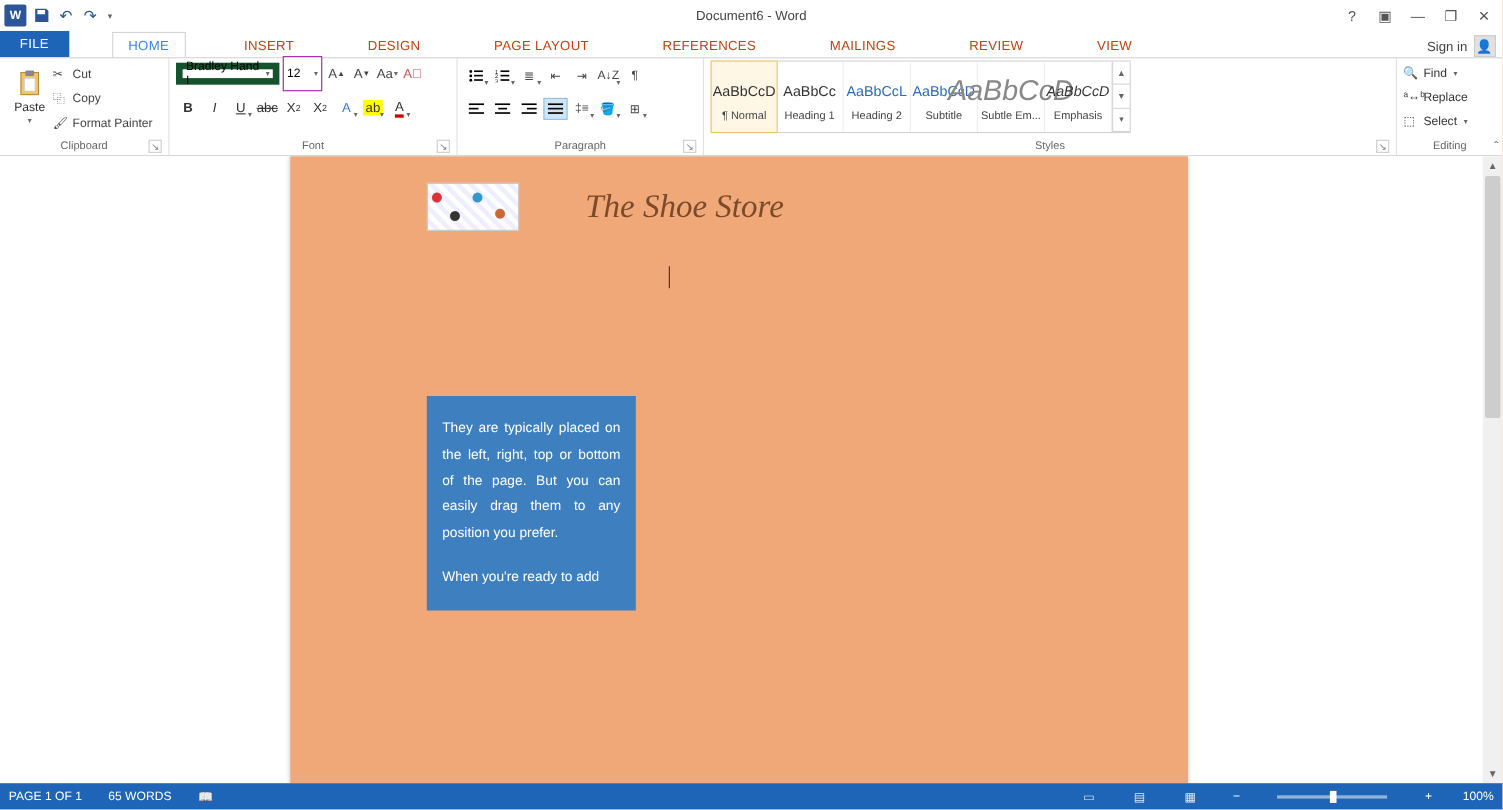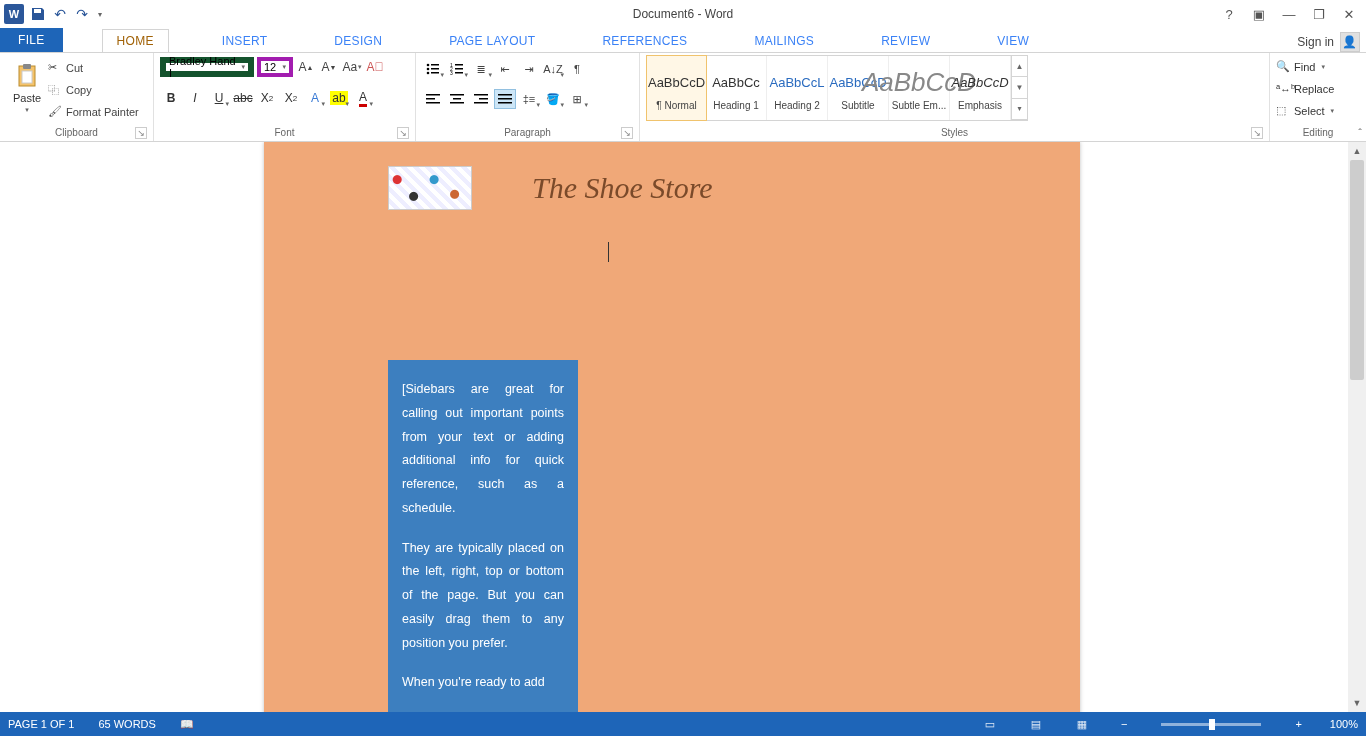--- a/index.html
+++ b/index.html
@@ -11,42 +11,42 @@
 .qat .word-logo { width: 20px; height: 20px; background: #2b579a; color: #fff; font-size: 11px; font-weight: bold; display: flex; align-items: center; justify-content: center; border-radius: 2px; }
 .qat svg, .qat .glyph { width: 16px; height: 16px; }
 .qat .glyph { color: #2a5699; font-size: 14px; display: flex; align-items: center; justify-content: center; cursor: pointer; }
 .qat .drop { font-size: 8px; color: #666; cursor: pointer; padding: 0 2px; }
 .title-center { position: absolute; left: 50%; transform: translateX(-50%); font-size: 12px; color: #444; }
 .title-right { margin-left: auto; display: flex; align-items: center; gap: 12px; padding-right: 8px; }
 .title-right .ctl { width: 18px; height: 18px; color: #555; cursor: pointer; display: flex; align-items: center; justify-content: center; font-size: 13px; }
 
 
 .tabs { height: 24px; display: flex; align-items: flex-end; padding-left: 0; background: #fff; gap: 39px; }
-.tab { padding: 4px 14px; font-size: 12px; color: #3b82f6; cursor: pointer; text-transform: uppercase; letter-spacing: .3px; }
+.tab { padding: 4px 14px; font-size: 12px; color: #c2410c; cursor: pointer; text-transform: uppercase; letter-spacing: .3px; }
 .tab.file { background: #1e65b8; color: #fff; padding: 5px 18px; }
-.tab.active { color: #a16207; border: 1px solid #d4d4d4; border-bottom: 1px solid #fff; background: #fff; position: relative; top: 1px; margin-top: 18px; }
+.tab.active { color: #3b82f6; border: 1px solid #d4d4d4; border-bottom: 1px solid #fff; background: #fff; position: relative; top: 1px; margin-top: 18px; }
 .signin { margin-left: auto; font-size: 12px; color: #444; padding-right: 6px; display: flex; align-items: center; gap: 6px; }
 .signin .avatar { width: 20px; height: 20px; background: #e0e0e0; border: 1px solid #ccc; display: flex; align-items: center; justify-content: center; color: #999; font-size: 12px; }
 
 
 .ribbon { height: 90px; border-top: 1px solid #d4d4d4; border-bottom: 1px solid #d4d4d4; background: #fff; display: flex; position: relative; }
 .group { border-right: 1px solid #e1e1e1; padding: 2px 6px 0 6px; display: flex; flex-direction: column; position: relative; }
 .group-body { flex: 1; display: flex; align-items: flex-start; }
 .group-label { font-size: 10px; color: #666; text-align: center; padding: 2px 0 3px; position: relative; }
 .group-label .launcher { position: absolute; right: 0; bottom: 2px; width: 12px; height: 12px; font-size: 9px; color: #888; border: 1px solid #ccc; display: flex; align-items: center; justify-content: center; cursor: pointer; }
 
 .big-btn { display: flex; flex-direction: column; align-items: center; justify-content: center; width: 42px; height: 66px; cursor: pointer; font-size: 11px; color: #333; gap: 2px;}
 .big-btn .ic { width: 28px; height: 28px; }
 .mini-row { display: flex; align-items: center; gap: 4px; height: 22px; font-size: 11px; color: #444; cursor: pointer; }
 .mini-row .ic { width: 14px; height: 14px; }
 
 
 .font-row1 { display: flex; align-items: center; gap: 3px; height: 24px; }
 .font-name { width: 94px; height: 20px; border: 6px solid #14532d; font-size: 11px; padding: 0 3px; display: flex; align-items: center; justify-content: space-between; background: #fff; }
-.font-size { width: 36px; height: 20px; border: 4px solid #a21caf; font-size: 11px; padding: 0 3px; display: flex; align-items: center; justify-content: space-between; background: #fff; }
+.font-size { width: 36px; height: 32px; border: 1px solid #a21caf; font-size: 11px; padding: 0 3px; display: flex; align-items: center; justify-content: space-between; background: #fff; }
 .tinybtn { width: 20px; height: 20px; display: flex; align-items: center; justify-content: center; font-size: 12px; color: #444; cursor: pointer; }
 .tinybtn.drop::after { content: "▾"; font-size: 7px; margin-left: 1px; color: #666; }
 .font-row2 { display: flex; align-items: center; gap: 2px; height: 26px; margin-top: 6px; }
 .fmt { width: 22px; height: 22px; display: flex; align-items: center; justify-content: center; font-size: 12px; cursor: pointer; color: #333; position: relative; }
 .fmt.drop::after { content: "▾"; font-size: 7px; position: absolute; right: 1px; bottom: 1px; color: #666; }
 .fmt sub, .fmt sup { font-size: 8px; }
 
 
 .para-row { display: flex; align-items: center; gap: 2px; height: 24px; }
 .para-btn { width: 22px; height: 20px; display: flex; align-items: center; justify-content: center; cursor: pointer; font-size: 11px; color: #444; position: relative;}
@@ -353,21 +353,20 @@
 <div class="doc-area">
   <div class="page">
     <div class="doc-header">
       <div class="shoe-img"></div>
       <div class="doc-title">The Shoe Store</div>
     </div>
     <div class="cursor"></div>
 
 
     <div class="sidebar-body">
-      <p>[Sidebars are great for calling out important points from your text or adding additional info for quick reference, such as a schedule.</p>
       <p>They are typically placed on the left, right, top or bottom of the page. But you can easily drag them to any position you prefer.</p>
       <p>When you're ready to add</p>
     </div>
   </div>
 
   <div class="vscroll">
     <div class="up">▲</div>
     <div class="thumb"></div>
     <div class="dn">▼</div>
   </div>

